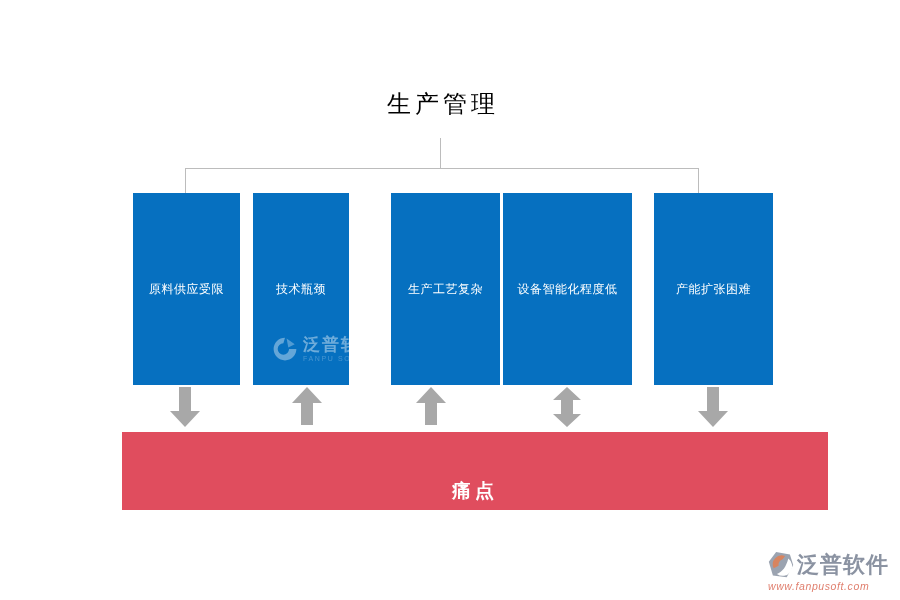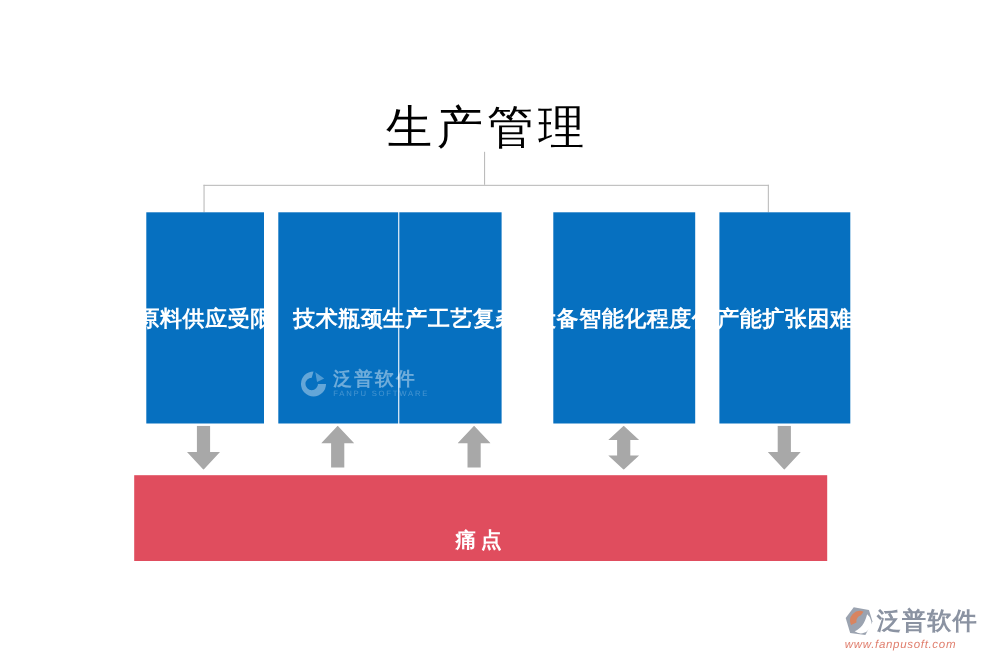--- a/index.html
+++ b/index.html
@@ -3,36 +3,36 @@
 <meta charset="utf-8">
 <style>
   html,body{margin:0;padding:0;background:#fff;}
   .canvas{
     position:relative;width:900px;height:600px;background:#fff;overflow:hidden;
     font-family:"Liberation Sans","DejaVu Sans",sans-serif;
   }
   .title{
     position:absolute;left:443px;top:88px;transform:translateX(-50%);
     margin:0;font-family:"Liberation Serif","DejaVu Serif",serif;
-    font-size:42px;font-weight:500;letter-spacing:4px;color:var(--title-color,#000);
+    font-size:24px;font-weight:500;letter-spacing:4px;color:var(--title-color,#000);
     white-space:nowrap;
   }
   .line{position:absolute;background:var(--line-gray,#bcbcbc);}
   .line.v{width:1px;}
   .line.h{height:1px;}
   .box{
     position:absolute;top:193px;height:192px;background:var(--box-blue,#0670c0);
     display:flex;align-items:center;justify-content:center;
   }
   .box span{
-    color:#fff;font-size:20px;font-weight:bold;letter-spacing:0.5px;white-space:nowrap;
+    color:#fff;font-size:12px;font-weight:normal;letter-spacing:0.5px;white-space:nowrap;
   }
   .arrow{position:absolute;top:387px;width:30px;height:40px;color:var(--arrow-gray,#a8a8a8);}
   .pain-bar{
-    position:absolute;left:122px;top:432px;width:630px;height:78px;
+    position:absolute;left:122px;top:432px;width:706px;height:78px;
     background:var(--bar-red,#e04d5e);
     display:flex;align-items:flex-end;justify-content:center;
     box-sizing:border-box;padding-bottom:6px;
   }
   .pain-bar span{color:#fff;font-size:19px;font-weight:bold;letter-spacing:4px;}
   .watermark{
     position:absolute;left:272px;top:336px;display:flex;align-items:center;gap:5px;
     pointer-events:none;
   }
   .wm-text{display:flex;flex-direction:column;line-height:1;}
@@ -57,24 +57,24 @@
   <h1 class="title">生产管理</h1>
 
   <div class="line v" style="left:440px;top:138px;height:30px"></div>
   <div class="line h" style="left:185px;top:168px;width:514px"></div>
   <div class="line v" style="left:185px;top:168px;height:25px"></div>
   <div class="line v" style="left:698px;top:168px;height:25px"></div>
 
   <div class="box" style="left:133px;width:107px">
     <span>原料供应受限</span>
   </div>
-  <div class="box" style="left:253px;width:109px">
+  <div class="box" style="left:253px;width:96px">
     <span>技术瓶颈</span>
   </div>
-  <div class="box" style="left:363px;width:93px">
+  <div class="box" style="left:391px;width:109px">
     <span>生产工艺复杂</span>
   </div>
   <div class="box" style="left:654px;width:119px">
     <span>产能扩张困难</span>
   </div>
   <div class="box" style="left:503px;width:129px">
     <span>设备智能化程度低</span>
   </div>
 
   <svg class="arrow" style="left:170px" viewBox="0 0 30 40">

